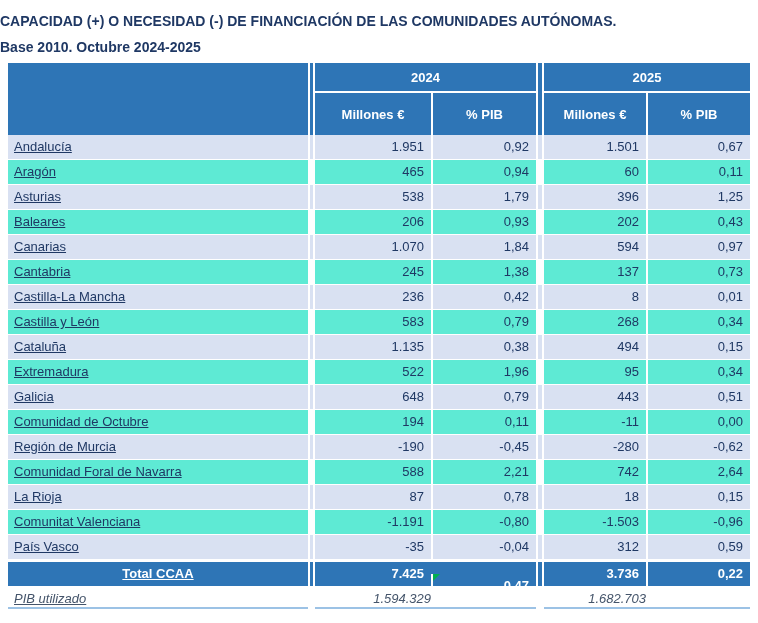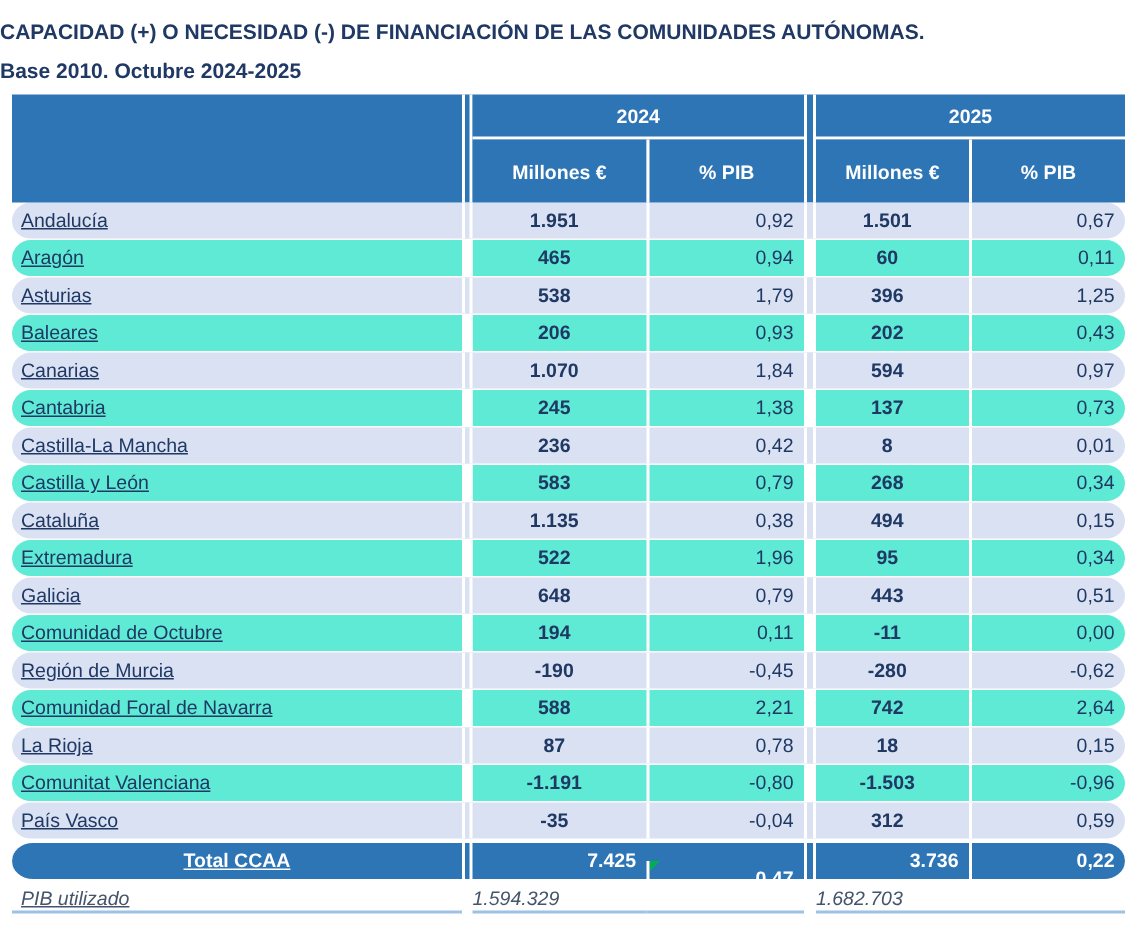--- a/index.html
+++ b/index.html
@@ -2,21 +2,21 @@
 <html style="--header-blue: #2E75B6; --band-blue: #D9E1F2; --navy: #1F3864; --line-blue: #9CC2E5; --green: #00B050; --pib-text: #44546A;"><head>
 <meta charset="utf-8">
 <style>
   html,body { margin:0; padding:0; background:#fff; }
   body { font-family:"Liberation Sans", sans-serif; }
   .page { width:758px; height:623px; box-sizing:border-box; padding-top:8px; overflow:hidden; }
 
   .title { text-align:left; color:var(--navy,#1F3864); font-weight:bold; font-size:14px; line-height:26px; margin-bottom:3px; }
 
   .tbl { margin:0 8px; }
-  .grid { display:grid; grid-template-columns:300px 7px 116px 105px 8px 102px 1fr;border-radius:24px; }
+  .grid { display:grid; grid-template-columns:300px 7px 116px 105px 8px 102px 1fr; }
 
   
   .header { grid-template-rows:30px 42px; }
   .hc { background:var(--header-blue,#2E75B6); color:#fff; font-weight:bold; font-size:13px;
         display:flex; align-items:center; justify-content:center; }
   .h-name { grid-column:1; grid-row:1/3; }
   .col2 { grid-column:2; }
   .col5 { grid-column:5; }
   .hvsep { grid-row:1/3; }
   .y24 { grid-column:3/5; grid-row:1; border-bottom:2px solid #fff; }
@@ -30,38 +30,38 @@
   .vsep { border-left:2px solid #fff; border-right:2px solid #fff; background:#fff; }
   .header .vsep, .total .vsep { background:var(--header-blue,#2E75B6); }
   .row.band .vsep { background:var(--band-blue,#D9E1F2); }
 
   
   .row { height:24px; line-height:24px; border-bottom:1px solid #fff; background:#5eead4; }
   .row.band { background:var(--band-blue,#D9E1F2); }
   .c { font-size:13px; color:var(--navy,#1F3864); overflow:hidden; white-space:nowrap; }
   .name { padding-left:6px;text-decoration:underline; }
   .num { text-align:right; padding-right:7px; }
-  .bold { font-weight:bold;text-align:center; }
+  .bold { font-weight:normal; }
   .sep { border-left:2px solid #fff; }
 
   
   .total { background:var(--header-blue,#2E75B6); height:24px; line-height:24px;
            border-top:2px solid #fff; border-bottom:2px solid #fff; }
   .total .c { color:#fff; font-weight:bold; }
   .total .name { text-align:center; padding-left:0; }
   .rel { position:relative;margin-top:12px; }
   .flag { position:absolute; top:0; left:0; width:7px; height:7px;
           background:var(--green,#00B050); clip-path:polygon(0 0,100% 0,0 100%); }
 
   
   .pibrow { height:21px; line-height:21px; }
   .pibrow .c { font-style:italic; color:var(--pib-text,#44546A);
                border-bottom:2px solid var(--line-blue,#9CC2E5); }
   .pibrow .vsep { background:#fff; }
-  .pibrow .center { text-align:left; padding:0; }
+  .pibrow .center { text-align:right; padding:0; }
 </style>
 </head>
 <body>
 
 <div class="page">
 
   <div class="title">
     <div>CAPACIDAD (+) O NECESIDAD (-) DE FINANCIACIÓN DE LAS COMUNIDADES AUTÓNOMAS.</div>
     <div>Base 2010. Octubre 2024-2025</div>
   </div>

